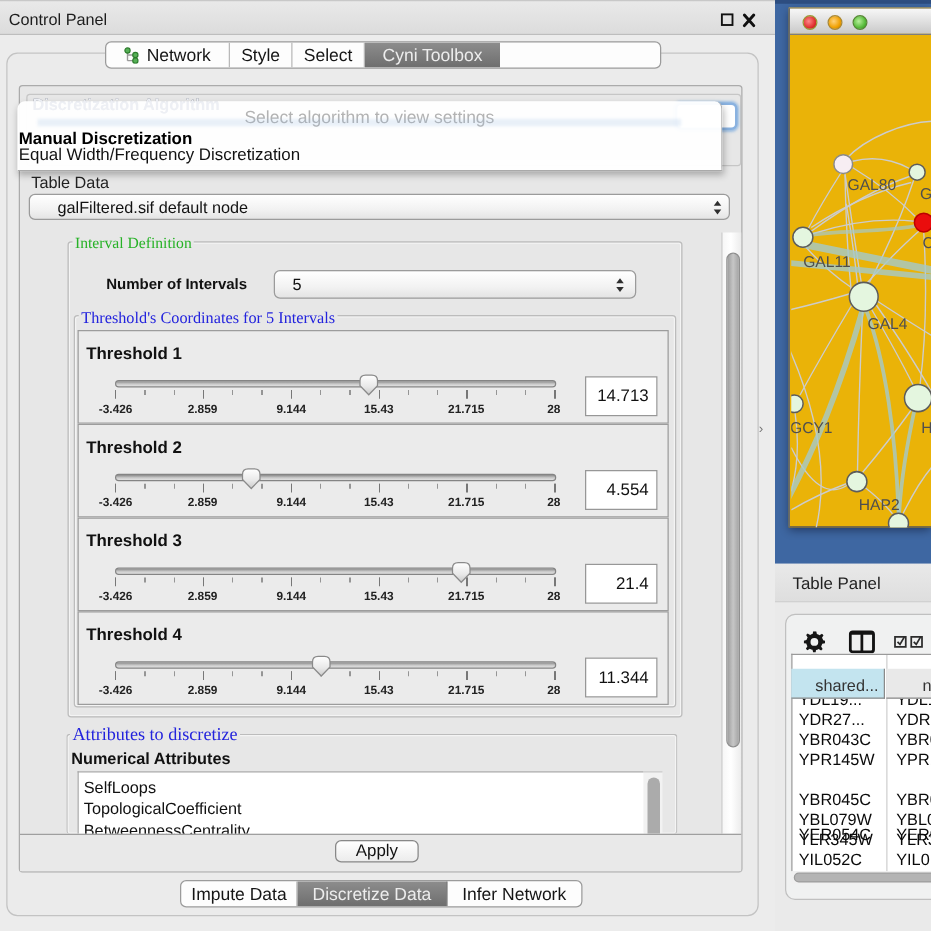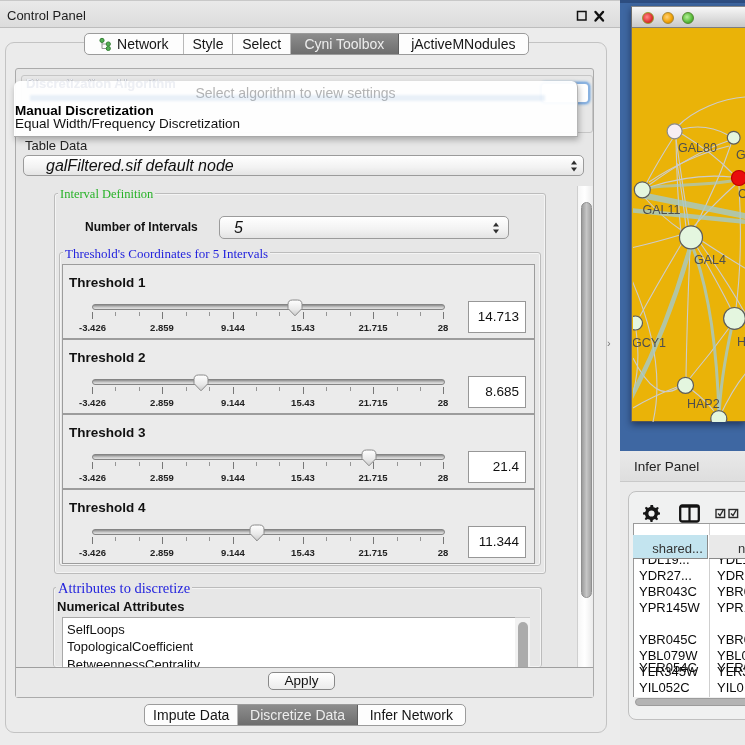--- a/index.html
+++ b/index.html
@@ -26,22 +26,22 @@
 .tabbar .sel { background:linear-gradient(#8d8d8d,#6e6e6e); color:#ededed; border-right:1px solid #5f5f5f; }
 #toptabs { left:84px; top:33px; width:445px; }
 #bottabs { left:144px; top:704px; width:322px; }
 
 
 #inner { left:15px; top:68px; width:579px; height:630px;
   background:#e7e7e7; border:1px solid #ababab; border-radius:3px; }
 
 
 .combo { position:absolute; background:linear-gradient(#ffffff,#f2f2f2 60%,#e4e4e4);
-  border:1px solid #9b9b9b; border-radius:5px; font-size:16px; color:#111;
-  display:flex; align-items:center;font-style:italic; }
+  border:1px solid #9b9b9b; border-radius:5px; font-size:13px; color:#111;
+  display:flex; align-items:center; }
 .combo .arr { position:absolute; right:8px; top:50%; transform:translateY(-50%);
   width:6px; height:11px; }
 .combo .arr:before { content:""; position:absolute; left:0; top:0;
   border-left:3px solid transparent; border-right:3px solid transparent;
   border-bottom:4px solid #2e2e2e; }
 .combo .arr:after { content:""; position:absolute; left:0; bottom:0;
   border-left:3px solid transparent; border-right:3px solid transparent;
   border-top:4px solid #2e2e2e; }
 
 
@@ -130,21 +130,20 @@
     <svg width="13" height="14" viewBox="0 0 13 14" style="margin-right:5px;">
       <path d="M3 4.5 V11.5 M3 7 H9 M3 11.5 H9" stroke="#999" stroke-width="1.1" fill="none"></path>
       <circle cx="3" cy="3.4" r="2.1" fill="#55b055" stroke="#2c7a2c" stroke-width="0.9"></circle>
       <circle cx="9.3" cy="7" r="2.1" fill="#55b055" stroke="#2c7a2c" stroke-width="0.9"></circle>
       <circle cx="9.3" cy="11.5" r="2.1" fill="#55b055" stroke="#2c7a2c" stroke-width="0.9"></circle>
     </svg>
     Network</div>
   <div class="seg" style="width:50px;">Style</div>
   <div class="seg" style="width:58px;">Select</div>
   <div class="seg sel" style="width:108px;">Cyni Toolbox</div>
-  <div class="seg" style="width:130px;">jActiveMNodules</div>
 </div>
 
 <div class="abs" id="inner"></div>
 
 <div class="abs" style="left:21px; top:75px; width:572px; height:58px; border:1px solid #c6c6c6; border-radius:3px;"></div>
 <div class="abs" style="left:26px; top:76px; font-size:13px; font-weight:bold; color:#454c5c;">Discretization Algorithm</div>
 
 <div class="abs" style="left:540px; top:82px; width:50px; height:22px; background:#fff;
   border:2px solid #8ab2e0; border-radius:5px; box-shadow:0 0 2px 1px rgba(120,170,225,0.65);"></div>
 <div class="abs" style="left:30px; top:95px; width:515px; height:6px; background:rgba(150,185,225,0.2); filter:blur(1.2px); z-index:1;"></div>
@@ -207,21 +206,21 @@
     <div class="ticks"></div>
   <span class="lbl" style="left:29.5px;">-3.426</span>
     <span class="lbl" style="left:99px;">2.859</span>
   <span class="lbl" style="left:170px;">9.144</span>
     <span class="lbl" style="left:240px;">15.43</span>
   <span class="lbl" style="left:310px;">21.715</span>
     <span class="lbl" style="left:380px;">28</span>
   <svg class="thumb" style="left:129.5px;" width="16" height="18" viewBox="0 0 16 18">
     <path d="M1,5.5 Q1,1 5.5,1 H10.5 Q15,1 15,5.5 V9.5 L8,16.8 L1,9.5 Z" fill="url(#tg)" stroke="#8a8a8a" stroke-width="1"></path>
   </svg>
-  <div class="vbox">8.685</div>
+  <div class="vbox">4.554</div>
 </div>
 <div class="abs thp" style="top:414px;">
   <div class="ttl">Threshold 3</div>
   <div class="track"></div>
     <div class="ticks"></div>
   <span class="lbl" style="left:29.5px;">-3.426</span>
     <span class="lbl" style="left:99px;">2.859</span>
   <span class="lbl" style="left:170px;">9.144</span>
     <span class="lbl" style="left:240px;">15.43</span>
   <span class="lbl" style="left:310px;">21.715</span>
@@ -333,21 +332,21 @@
       <text x="9.5" y="185.5">GAL11</text>
       <text x="61" y="235.5">GAL4</text>
       <text x="-1" y="318.5">GCY1</text>
       <text x="104" y="318">H</text>
       <text x="54" y="380">HAP2</text>
     </g>
   </svg>
 </div>
 
 <div class="abs" id="tp-hdr">
-    <div class="title">Infer Panel</div>
+    <div class="title">Table Panel</div>
   </div>
 <div class="abs" id="tp-body"></div>
 <div class="abs" id="tp-panel"></div>
 
 <svg class="abs" style="left:643px; top:505px;" width="17" height="17" viewBox="0 0 17 17">
   <path fill="#161616" d="M8.5,0 L10,0 L10.5,2.2 A6.4,6.4 0 0 1 12.6,3.1 L14.6,1.9 L15.8,3.1 L14.6,5.1 A6.4,6.4 0 0 1 15.5,7.2 L17,7.5 L17,9.5 L14.8,10 A6.4,6.4 0 0 1 13.9,12.1 L15.1,14.1 L13.9,15.3 L11.9,14.1 A6.4,6.4 0 0 1 9.8,15 L9.5,17 L7.5,17 L7,14.8 A6.4,6.4 0 0 1 4.9,13.9 L2.9,15.1 L1.7,13.9 L2.9,11.9 A6.4,6.4 0 0 1 2,9.8 L0,9.5 L0,7.5 L2.2,7 A6.4,6.4 0 0 1 3.1,4.9 L1.9,2.9 L3.1,1.7 L5.1,2.9 A6.4,6.4 0 0 1 7.2,2 L7.5,0 Z M8.5,5.4 A3.1,3.1 0 1 0 8.5,11.6 A3.1,3.1 0 1 0 8.5,5.4 Z"></path>
 </svg>
 <svg class="abs" style="left:679px; top:504px;" width="21" height="19" viewBox="0 0 21 19">
   <rect x="1.2" y="1.5" width="18.6" height="16" rx="2" fill="none" stroke="#131313" stroke-width="2.3"></rect>
   <line x1="1.5" y1="2.6" x2="19.5" y2="2.6" stroke="#131313" stroke-width="2.2"></line>

